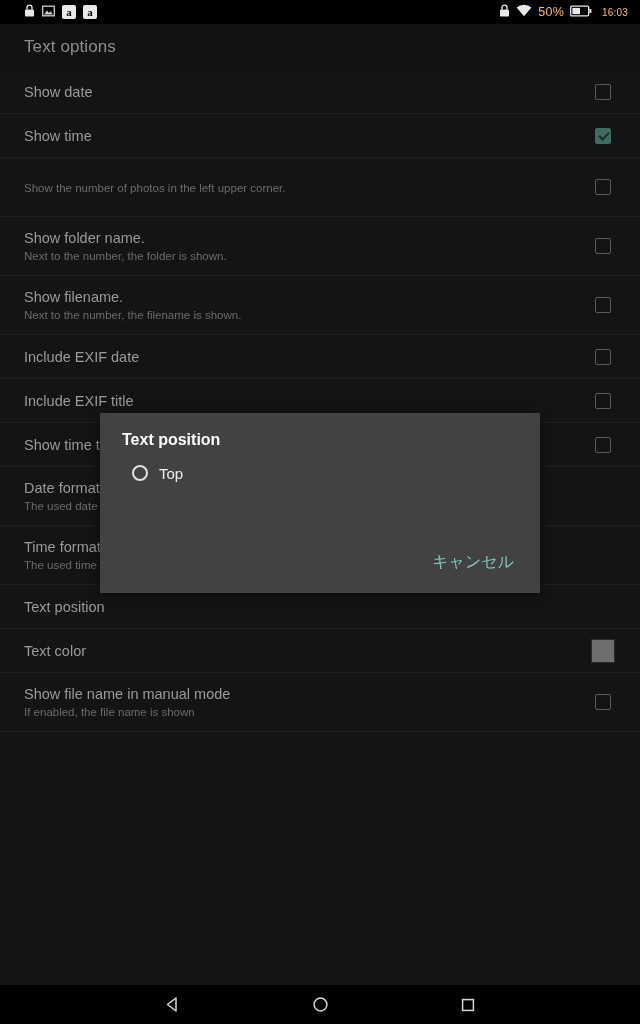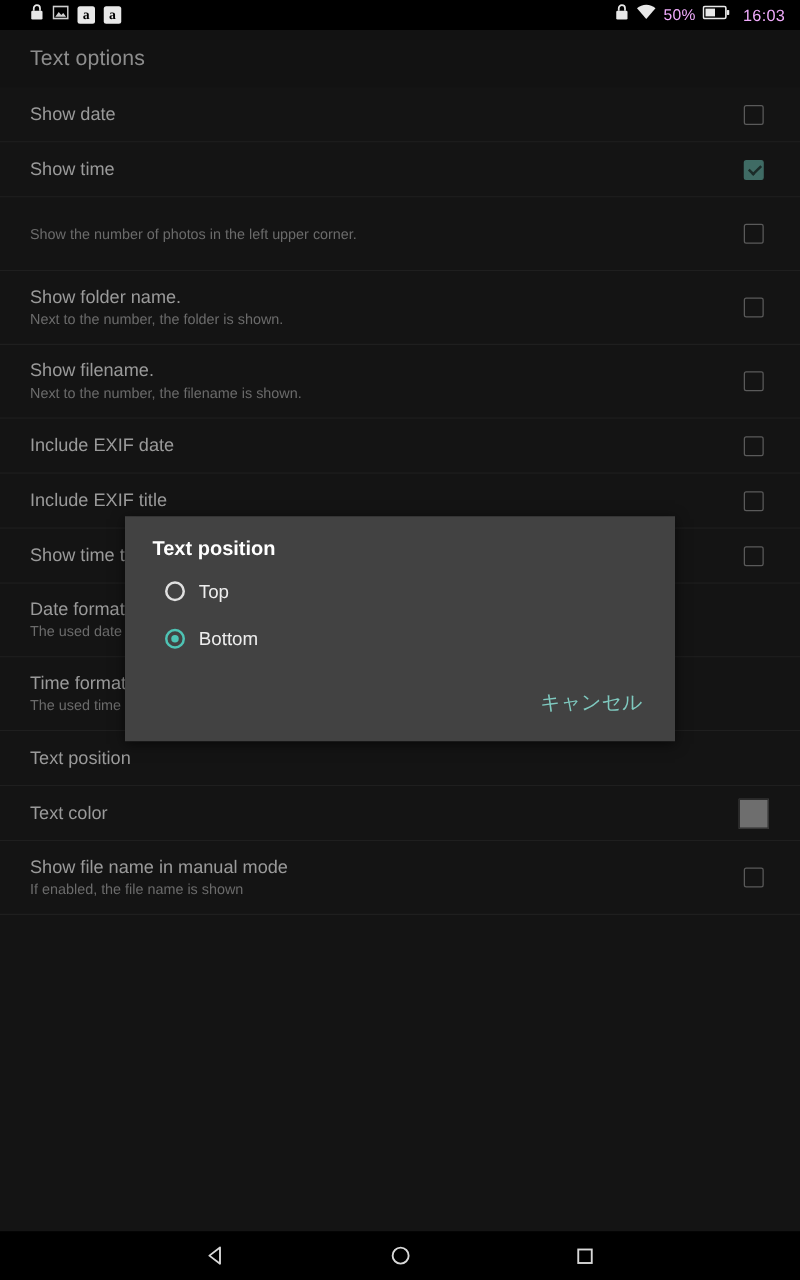--- a/index.html
+++ b/index.html
@@ -43,25 +43,25 @@
     background: #e8e8e8;
     border-radius: 2px;
     color: #000;
     font-size: 11px;
     font-weight: bold;
     line-height: 14px;
     text-align: center;
     font-family: "Liberation Serif", serif;
   }
   .sb-text {
-    color: #f0abfc;
+    color: #fdba74;
     font-size: 12.5px;
     letter-spacing: 0.2px;
   }
-  #status-clock { font-size: 13px; margin-left: 4px; }
+  #status-clock { font-size: 10px; margin-left: 4px; }
 
   
   #toolbar {
     height: 46px;
     flex: 0 0 46px;
     background: #121212;
     display: flex;
     align-items: center;
     padding-left: 24px;
   }
@@ -373,24 +373,20 @@
     </div>
 
   <div id="dialog">
     <div id="dialog-title">Text position</div>
 
     <div class="radio-row">
       <span class="radio"></span>
       <span class="radio-label">Top</span>
     </div>
 
-    <div class="radio-row">
-      <span class="radio selected"></span>
-      <span class="radio-label">Bottom</span>
-    </div>
 
     <div id="dialog-actions">
       <button id="dialog-cancel">キャンセル</button>
     </div>
   </div>
 
   <div id="nav-bar">
     <span class="nav-btn">
       <svg width="17" height="17" viewBox="0 0 17 17">
         <path d="M12 2 L3.5 8.5 L12 15 Z" fill="none" stroke="#d8d8d8" stroke-width="1.5" stroke-linejoin="round"></path>

